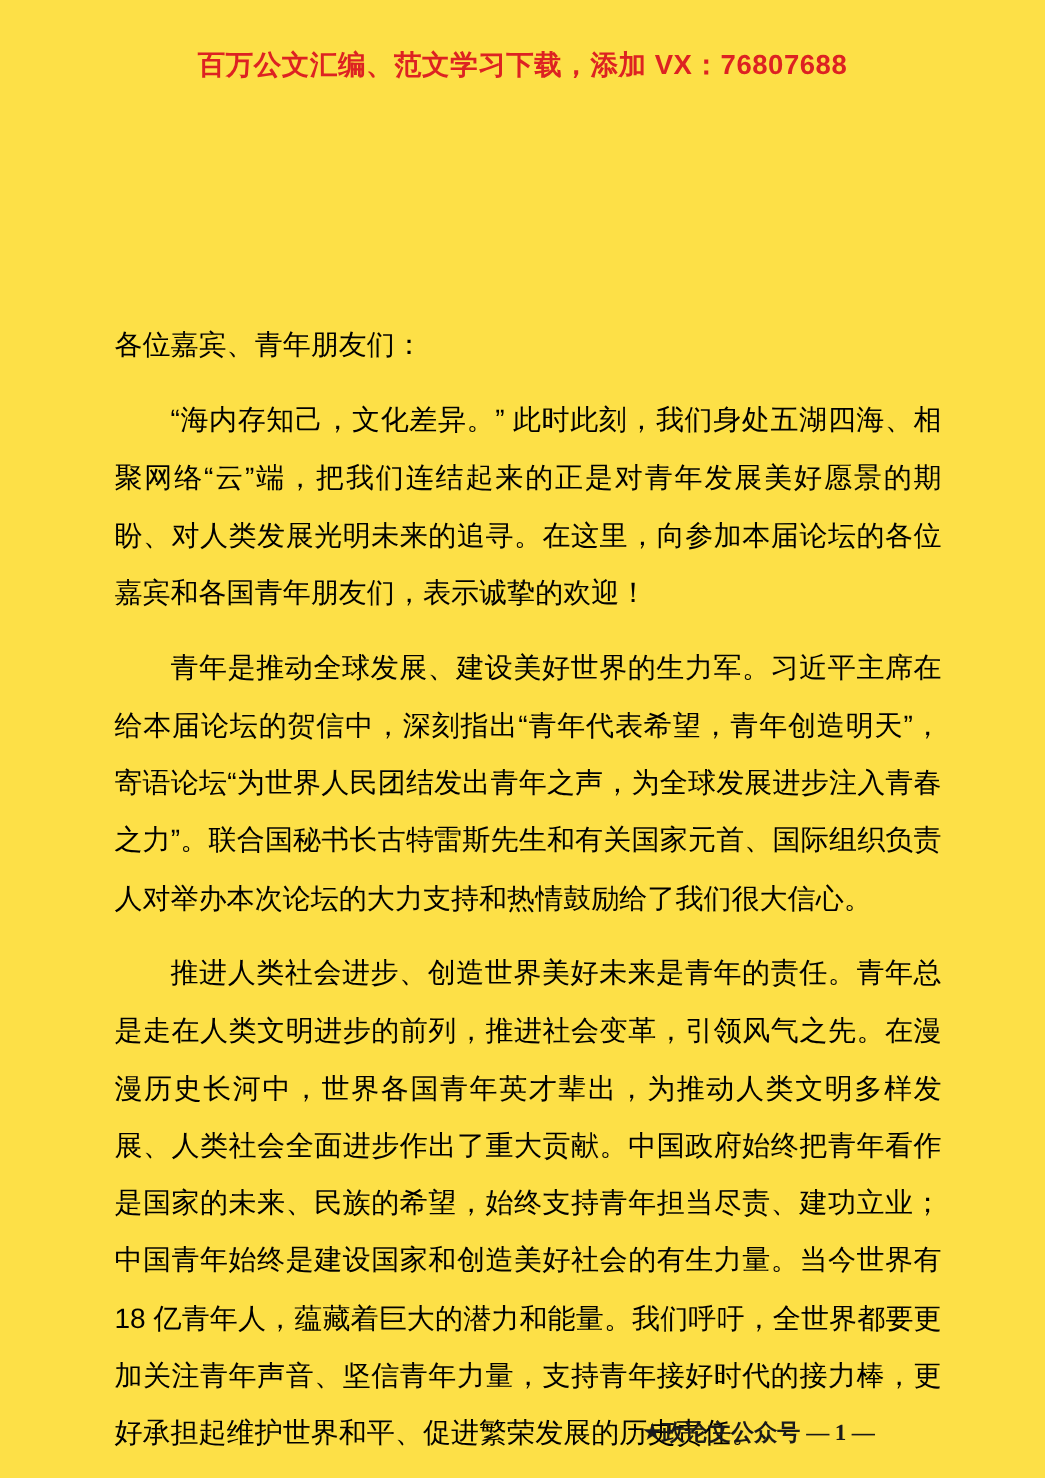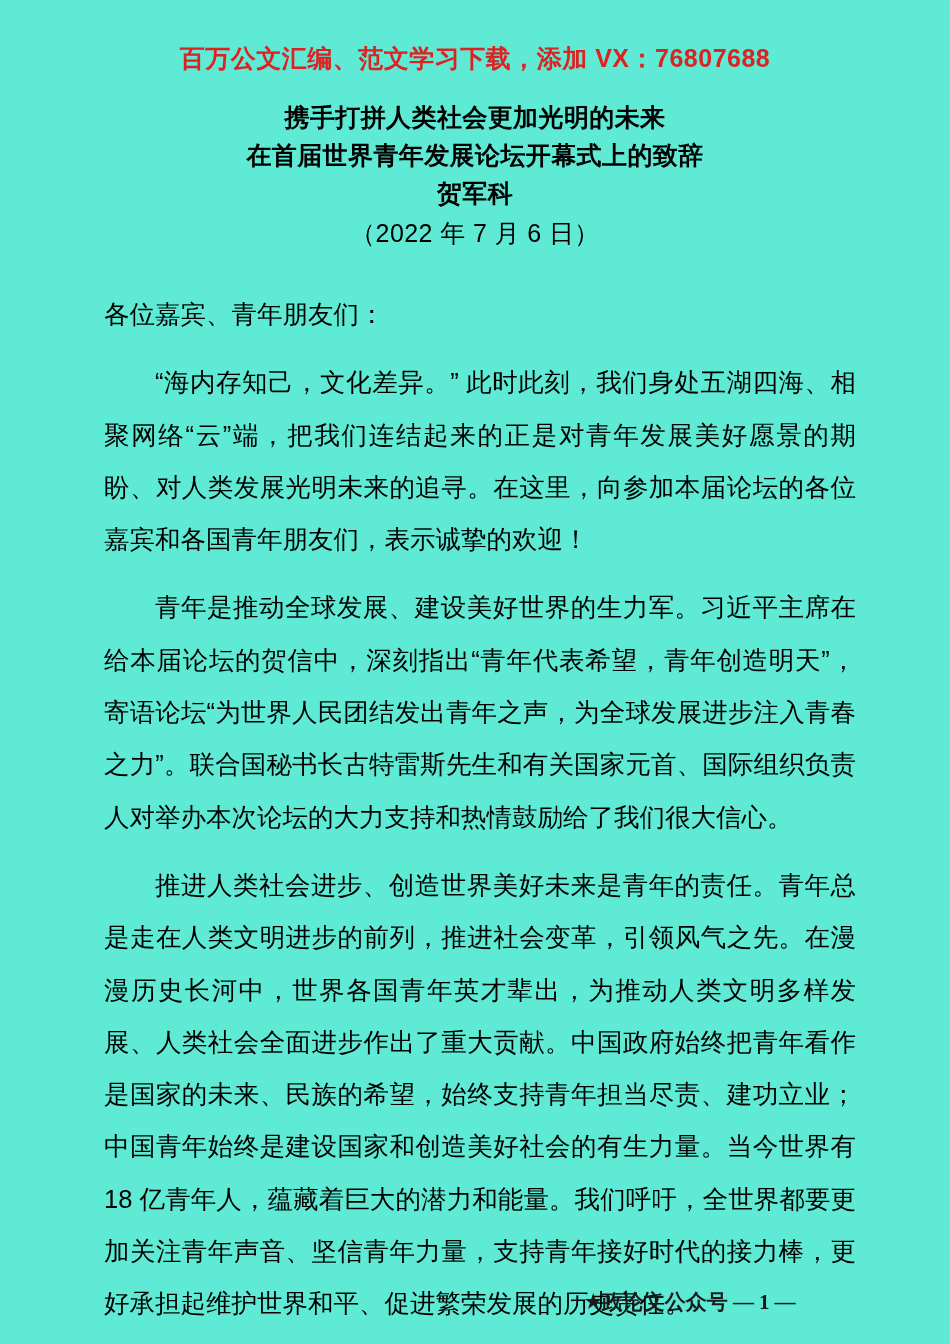--- a/index.html
+++ b/index.html
@@ -5,21 +5,21 @@
 <style>
   html, body {
     margin: 0;
     padding: 0;
     background: #ffffff;
   }
   .page {
     position: relative;
     width: 950px;
     height: 1344px;
-    background: #5eead4;
+    background: #fde047;
     box-sizing: border-box;
     font-family: "Liberation Sans", "DejaVu Sans", sans-serif;
     color: #000000;
     overflow: hidden;
   }
 
   
   .promo-banner {
     position: absolute;
     top: 42px;
@@ -114,26 +114,20 @@
     padding: 0 5px;
   }
 </style>
 </head>
 <body>
 
 <div class="page">
 
   <div class="promo-banner">百万公文汇编、范文学习下载，添加 VX：76807688</div>
 
-  <div class="title-block">
-    <div class="doc-title-line">携手打拼人类社会更加光明的未来</div>
-    <div class="doc-title-line">在首届世界青年发展论坛开幕式上的致辞</div>
-    <div class="doc-author">贺军科</div>
-    <div class="doc-date">（2022 年 7 月 6 日）</div>
-  </div>
 
   <div class="body-block">
     <p class="para salutation">各位嘉宾、青年朋友们：</p>
     <p class="para indent">“海内存知己，文化差异。” 此时此刻，我们身处五湖四海、相聚网络“云”端，把我们连结起来的正是对青年发展美好愿景的期盼、对人类发展光明未来的追寻。在这里，向参加本届论坛的各位嘉宾和各国青年朋友们，表示诚挚的欢迎！</p>
     <p class="para indent">青年是推动全球发展、建设美好世界的生力军。习近平主席在给本届论坛的贺信中，深刻指出“青年代表希望，青年创造明天”，寄语论坛“为世界人民团结发出青年之声，为全球发展进步注入青春之力”。联合国秘书长古特雷斯先生和有关国家元首、国际组织负责人对举办本次论坛的大力支持和热情鼓励给了我们很大信心。</p>
     <p class="para indent">推进人类社会进步、创造世界美好未来是青年的责任。青年总是走在人类文明进步的前列，推进社会变革，引领风气之先。在漫漫历史长河中，世界各国青年英才辈出，为推动人类文明多样发展、人类社会全面进步作出了重大贡献。中国政府始终把青年看作是国家的未来、民族的希望，始终支持青年担当尽责、建功立业；中国青年始终是建设国家和创造美好社会的有生力量。当今世界有 18 亿青年人，蕴藏着巨大的潜力和能量。我们呼吁，全世界都要更加关注青年声音、坚信青年力量，支持青年接好时代的接力棒，更好承担起维护世界和平、促进繁荣发展的历史责任。</p>
 
   </div>
 
   <div class="footer">

